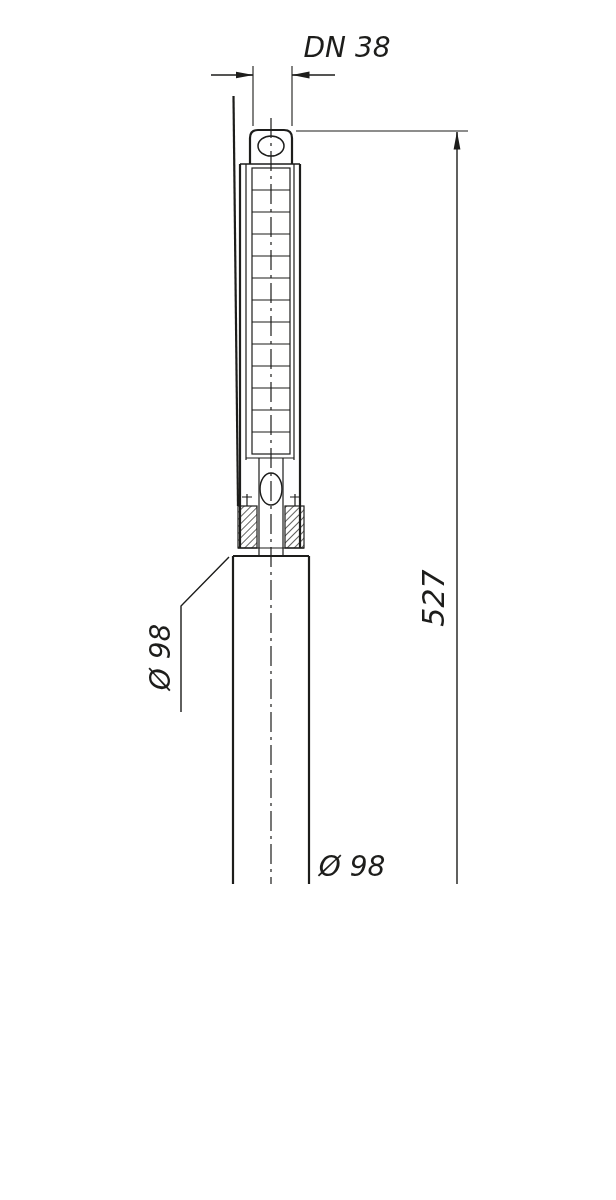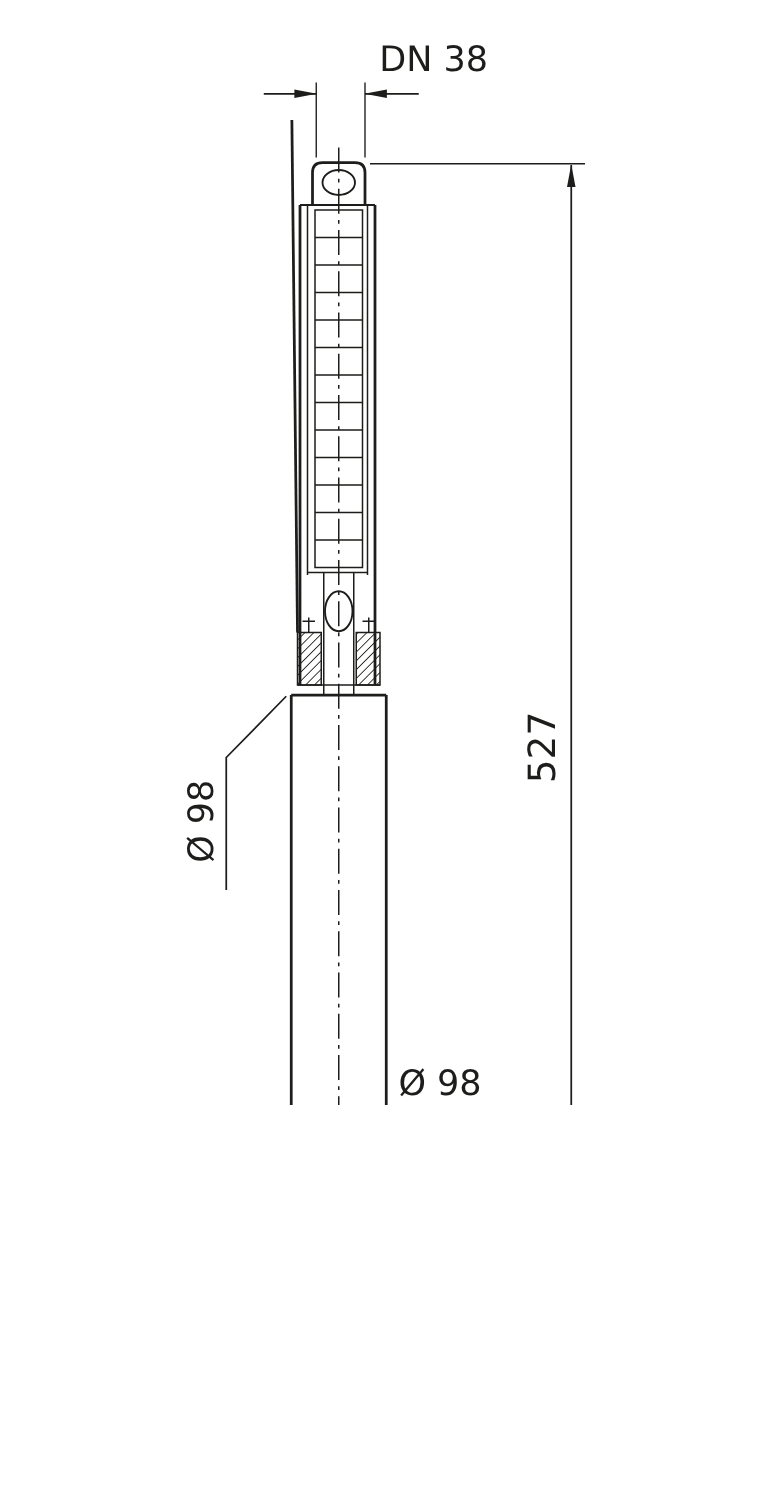--- a/index.html
+++ b/index.html
@@ -1,17 +1,17 @@
 <!DOCTYPE html>
 <html style="--line: #1d1d1b; --background: #ffffff;"><head>
 <meta charset="utf-8">
 <style>
   :root { --line:#1d1d1b; --background:#ffffff; }
   html,body { margin:0; padding:0; background:var(--background); }
-  .page { width:616px; height:884px; position:relative; background:var(--background); overflow:hidden; }
+  .page { width:616px; height:884px; position:relative; background:var(--background); overflow:hidden;font-style:italic; }
   svg { display:block; }
   .s  { stroke:var(--line); fill:none; stroke-linecap:butt; }
   .w22{ stroke-width:2.2; }
   .w15{ stroke-width:1.5; }
   .w13{ stroke-width:1.4; }
   .w12{ stroke-width:1.2; }
   .w11{ stroke-width:1.1; }
   .centerline { stroke-dasharray:20 5 3 5; }
   .dim-text { font-family:"DejaVu Sans","Liberation Sans",sans-serif; font-size:28px; fill:var(--line); }
   .dim-text-v { font-family:"DejaVu Sans","Liberation Sans",sans-serif; font-size:30px; fill:var(--line); }

